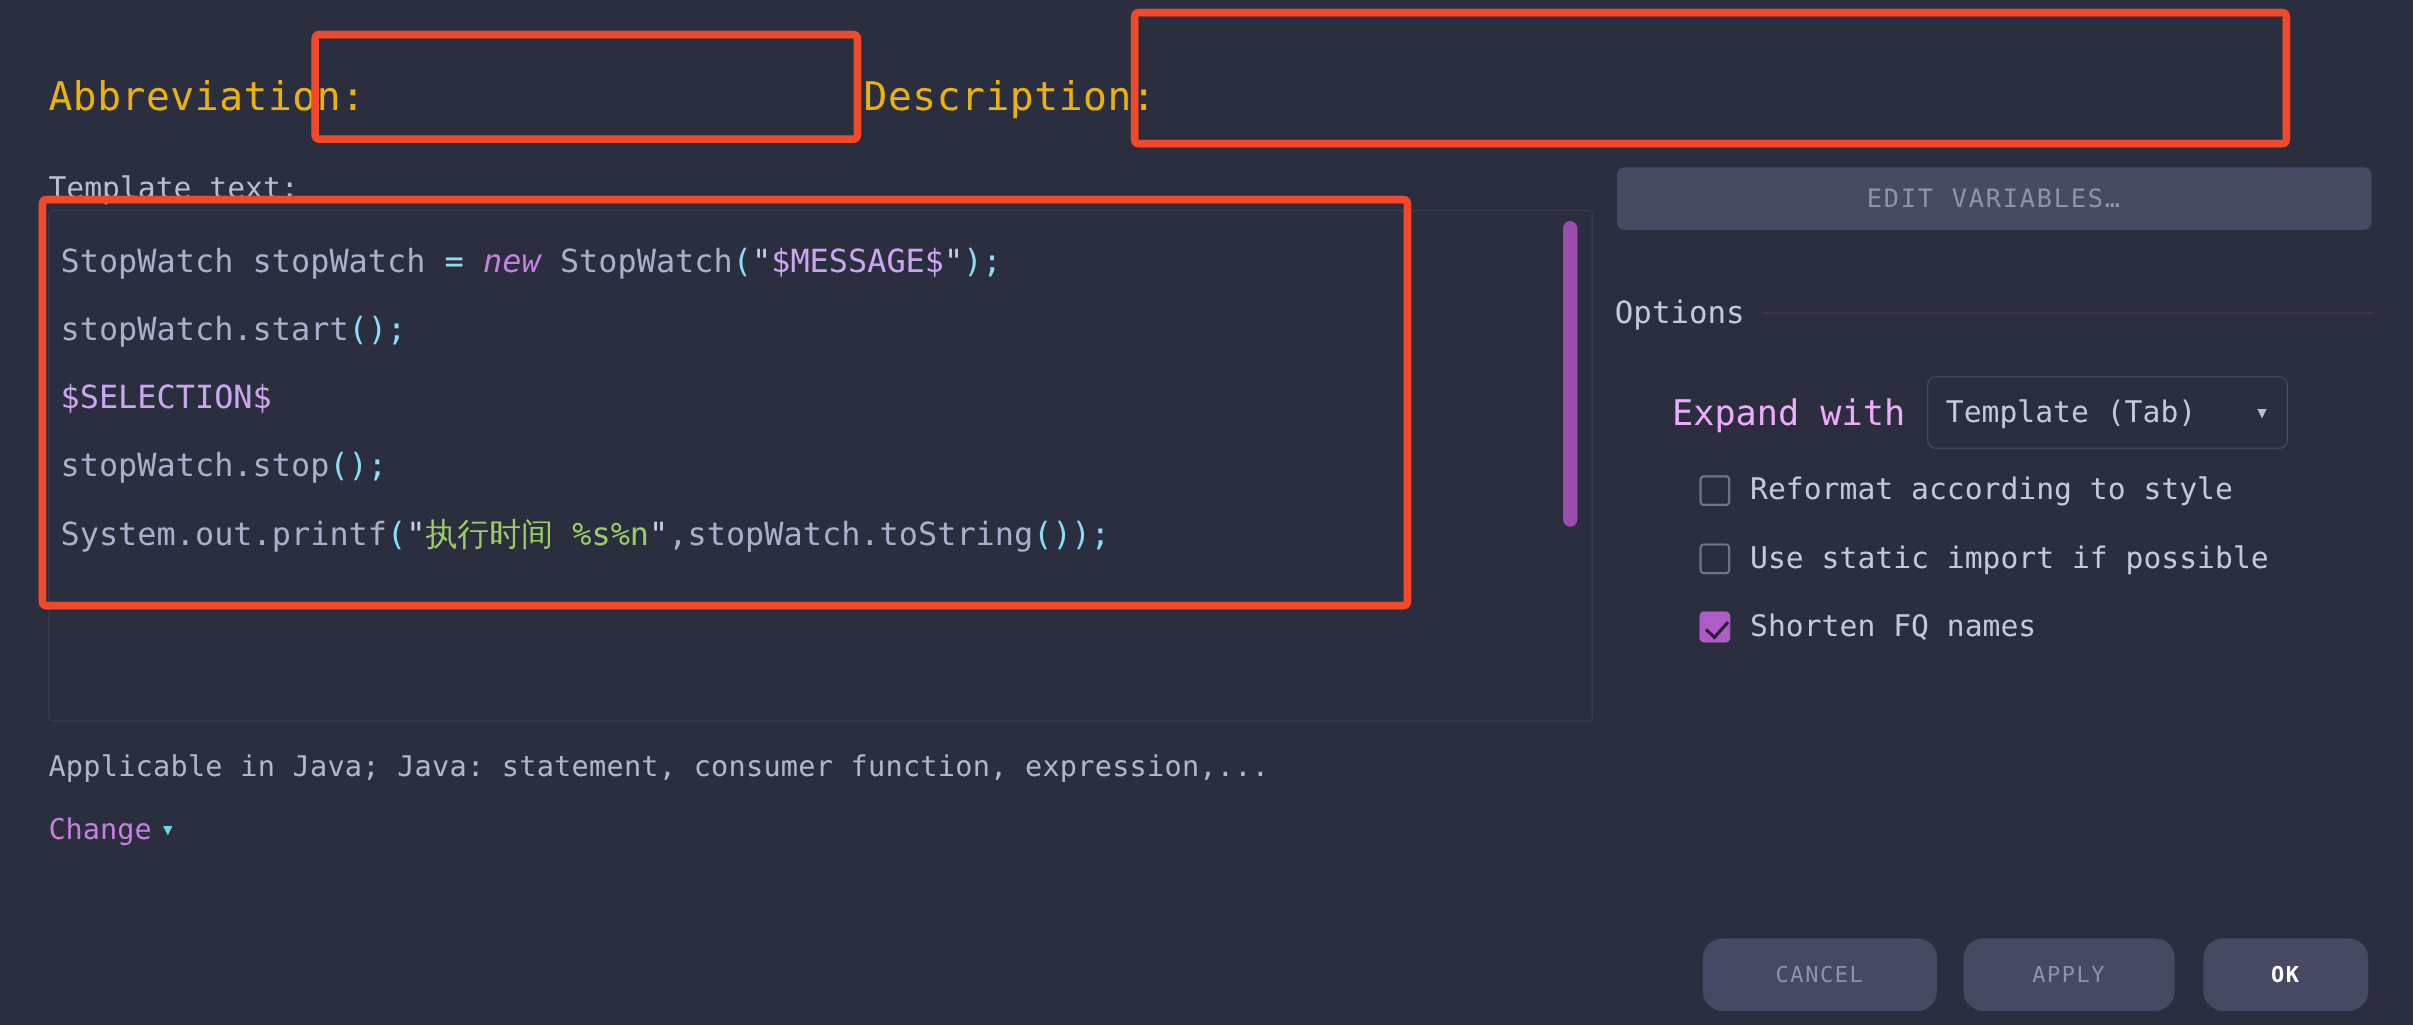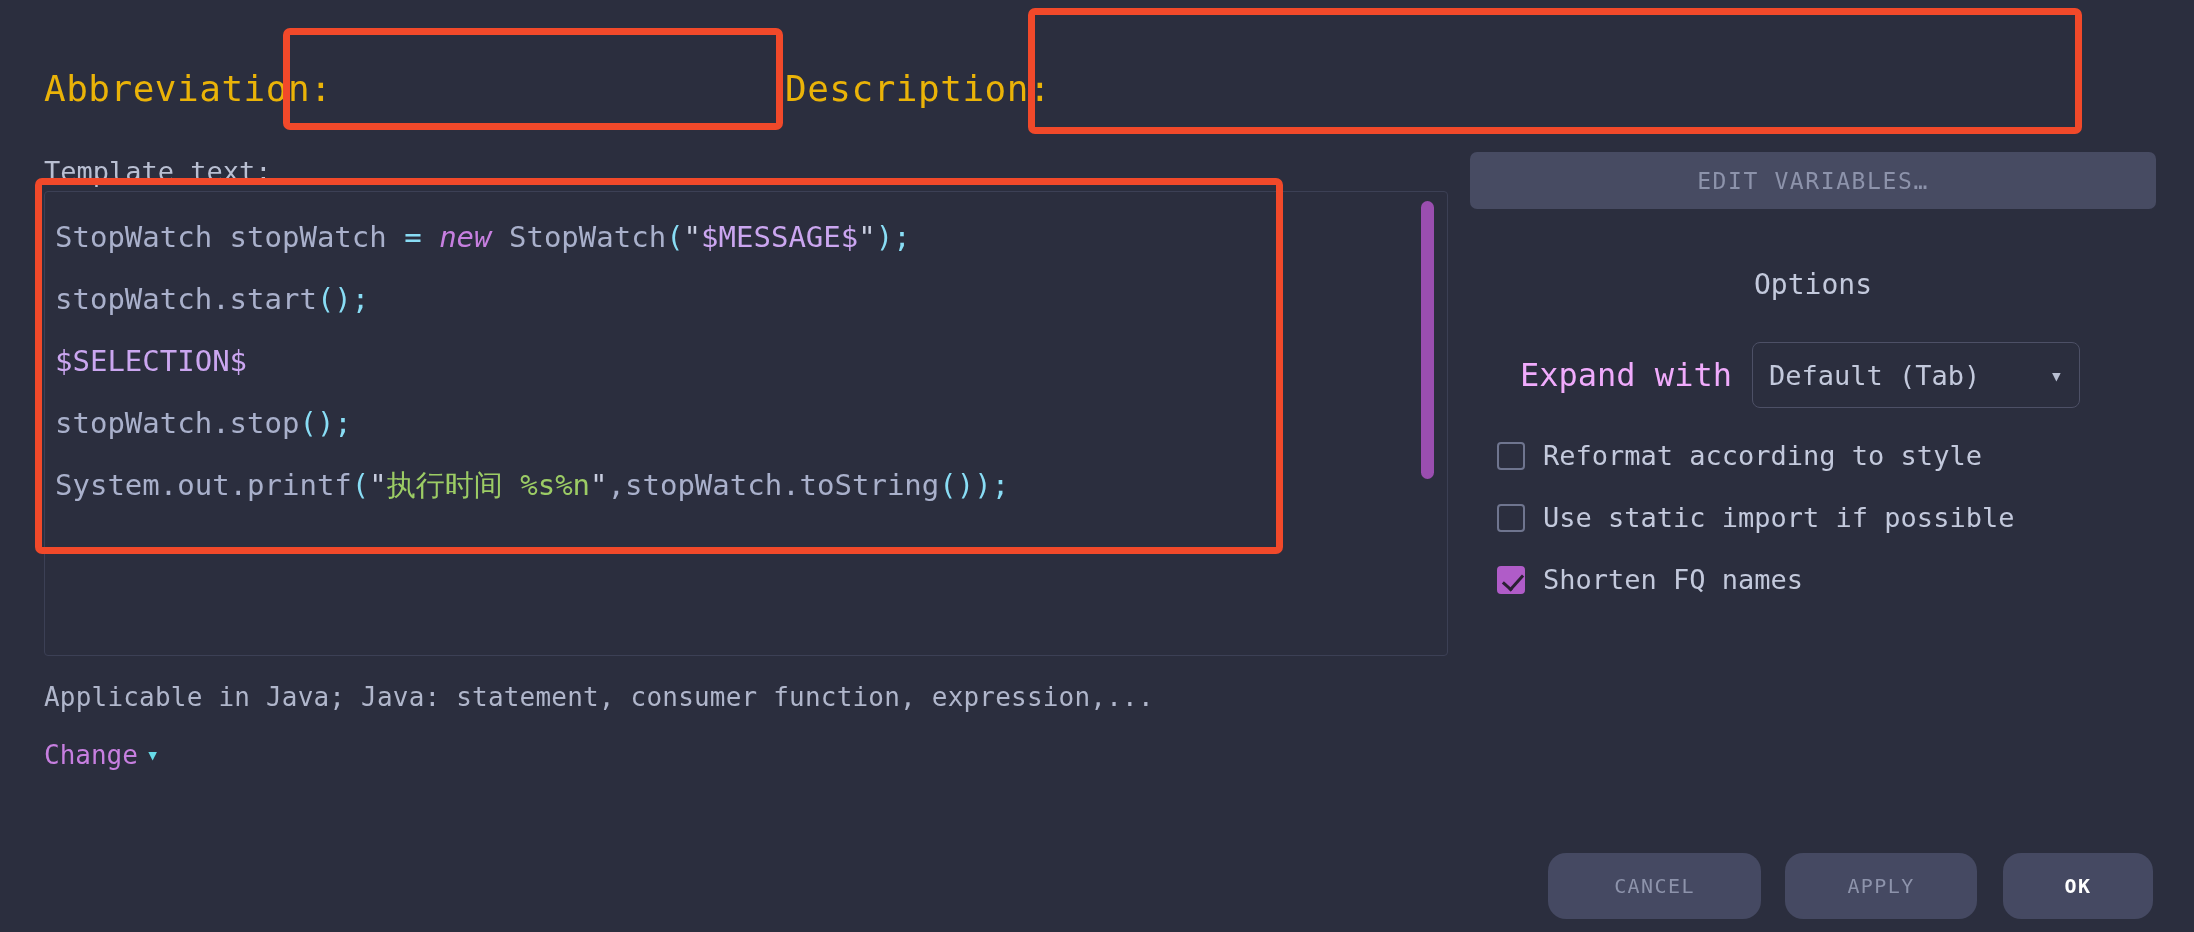--- a/index.html
+++ b/index.html
@@ -156,21 +156,20 @@
     cursor: default;
   }
 
   #options-header {
     position: absolute;
     left: 1468px; top: 268px;
     width: 690px;
     display: flex;
     align-items: center;
     gap: 16px;
-    flex-direction: column;
   }
   #options-title { font-size: 28px; color: #c3c9dc; white-space: nowrap; }
   #options-rule {
     flex: 1;
     height: 1px;
     background: #4a3b56;
   }
 
   #expand-row {
     position: absolute;
@@ -191,26 +190,25 @@
     padding: 0 16px;
     display: flex;
     align-items: center;
     justify-content: space-between;
     cursor: pointer;
   }
   #expand-chevron { font-size: 22px; color: #b9bfd2; }
 
   .checkbox-row {
     position: absolute;
-    left: 1497px;
+    left: 1545px;
     display: flex;
     align-items: center;
     gap: 18px;
     cursor: pointer;
-    margin-top: 10px;
   }
   #cb-row-0 { top: 430px; }
   #cb-row-1 { top: 492px; }
   #cb-row-2 { top: 554px; }
 
   .checkbox {
     width: 28px; height: 28px;
     border: 2px solid #6f758f;
     border-radius: 4px;
     background: transparent;
@@ -281,21 +279,21 @@
 <button id="edit-variables-btn">EDIT VARIABLES…</button>
 
 <div id="options-header">
   <span id="options-title">Options</span>
   <span id="options-rule"></span>
 </div>
 
 <div id="expand-row">
   <span id="expand-label">Expand with</span>
   <div id="expand-select">
-    <span>Default (Tab)</span>
+    <span>Template (Tab)</span>
     <span id="expand-chevron">▾</span>
   </div>
 </div>
 
 <div class="checkbox-row" id="cb-row-0">
   <span class="checkbox"></span>
   <span class="checkbox-label">Reformat according to style</span>
 </div>
 
 <div class="checkbox-row" id="cb-row-1">

